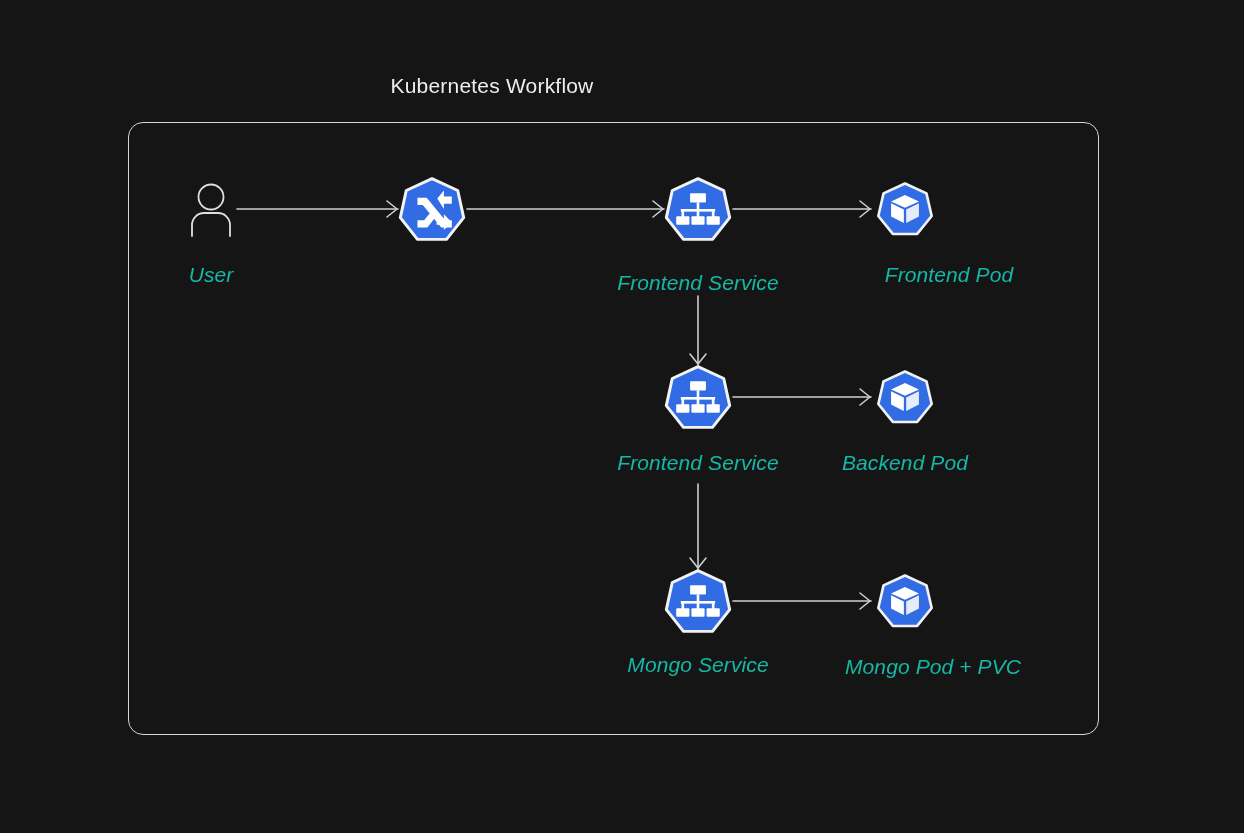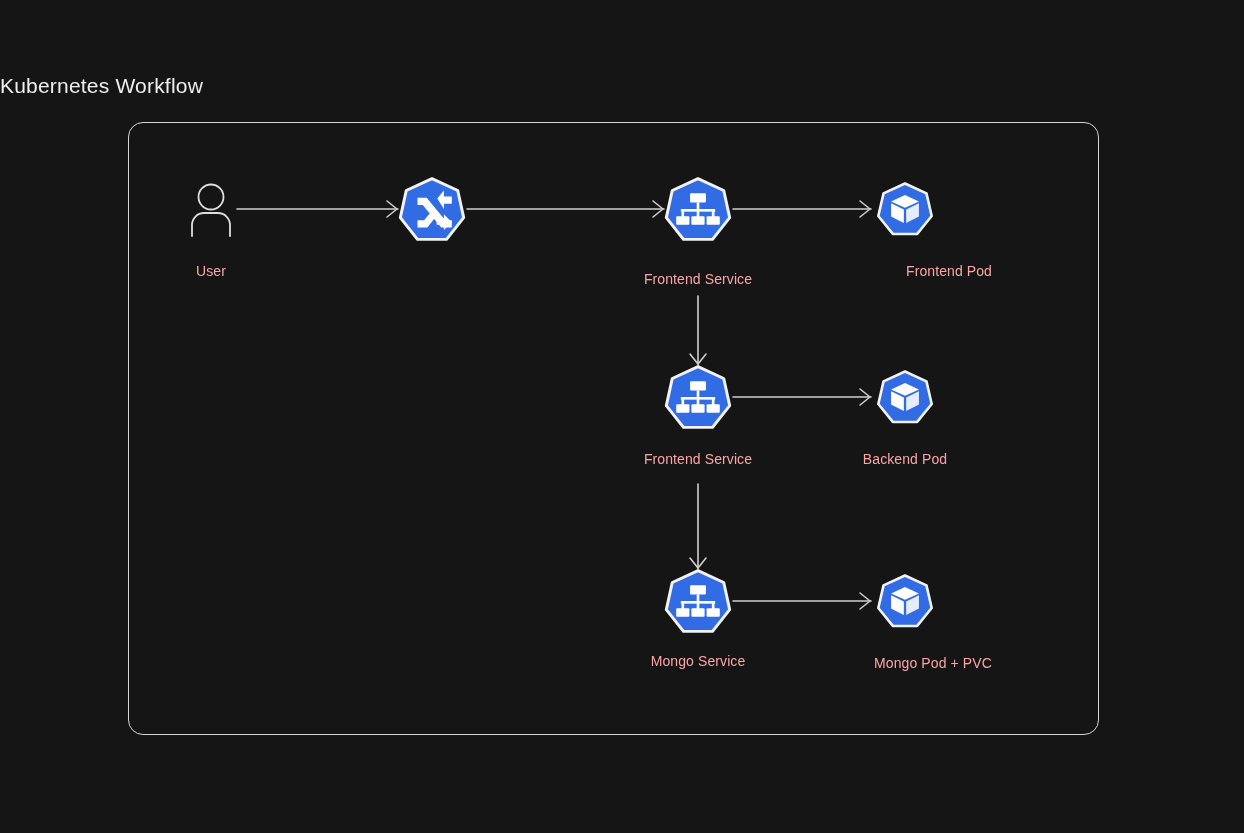--- a/index.html
+++ b/index.html
@@ -17,20 +17,21 @@
   #stage {
     position: relative;
     width: 1244px;
     height: 833px;
   }
   #diagram-title {
     position: absolute;
     left: 0;
     top: 74px;
     width: 984px;
+    text-align: center;
     font-size: 21px;
     letter-spacing: 0.2px;
     color: #eeeeee;
   }
   #workflow-container {
     position: absolute;
     left: 128px;
     top: 122px;
     width: 971px;
     height: 613px;
@@ -45,23 +46,24 @@
     height: 64px;
     display: flex;
     align-items: center;
     justify-content: center;
   }
   .node svg { display: block; overflow: visible; }
   .node-label {
     position: absolute;
     transform: translateX(-50%);
     white-space: nowrap;
-    font-size: 14px;
-    color: #fca5a5;
+    font-size: 21px;
+    color: #14b8a6;
     letter-spacing: 0.1px;
+    font-style: italic;
   }
   #edge-layer {
     position: absolute;
     left: 0;
     top: 0;
     width: 1244px;
     height: 833px;
     pointer-events: none;
   }
 </style>

